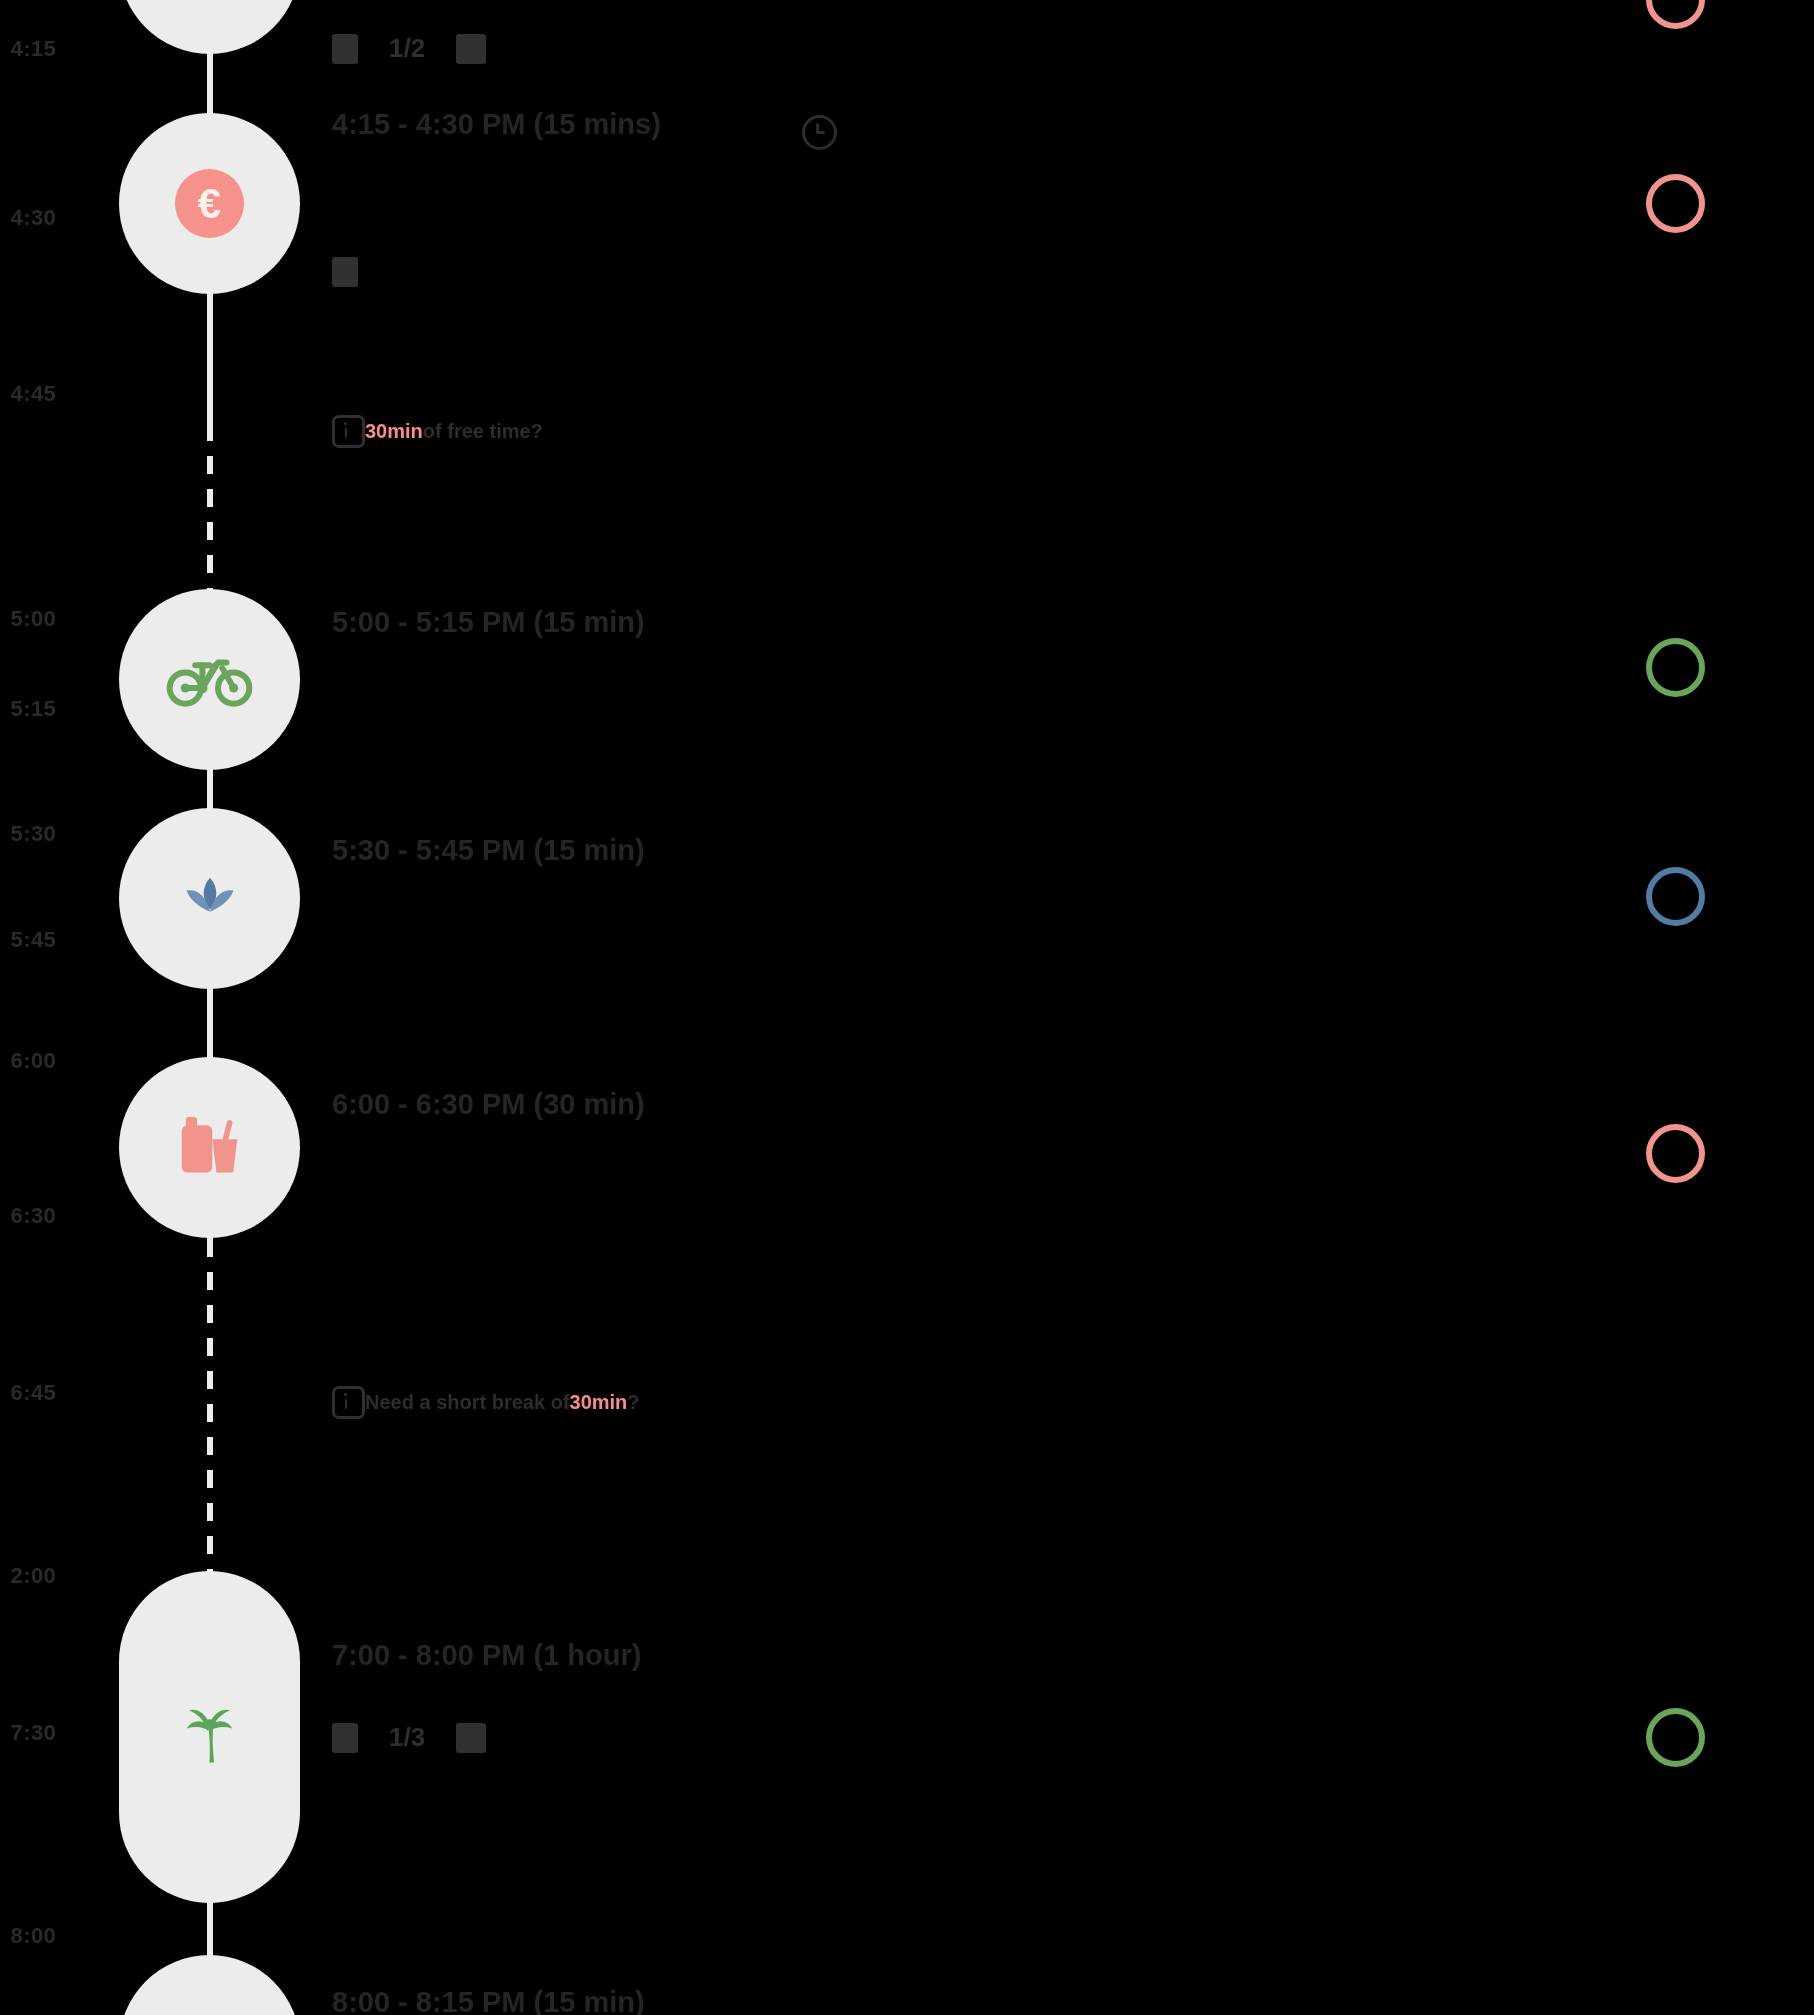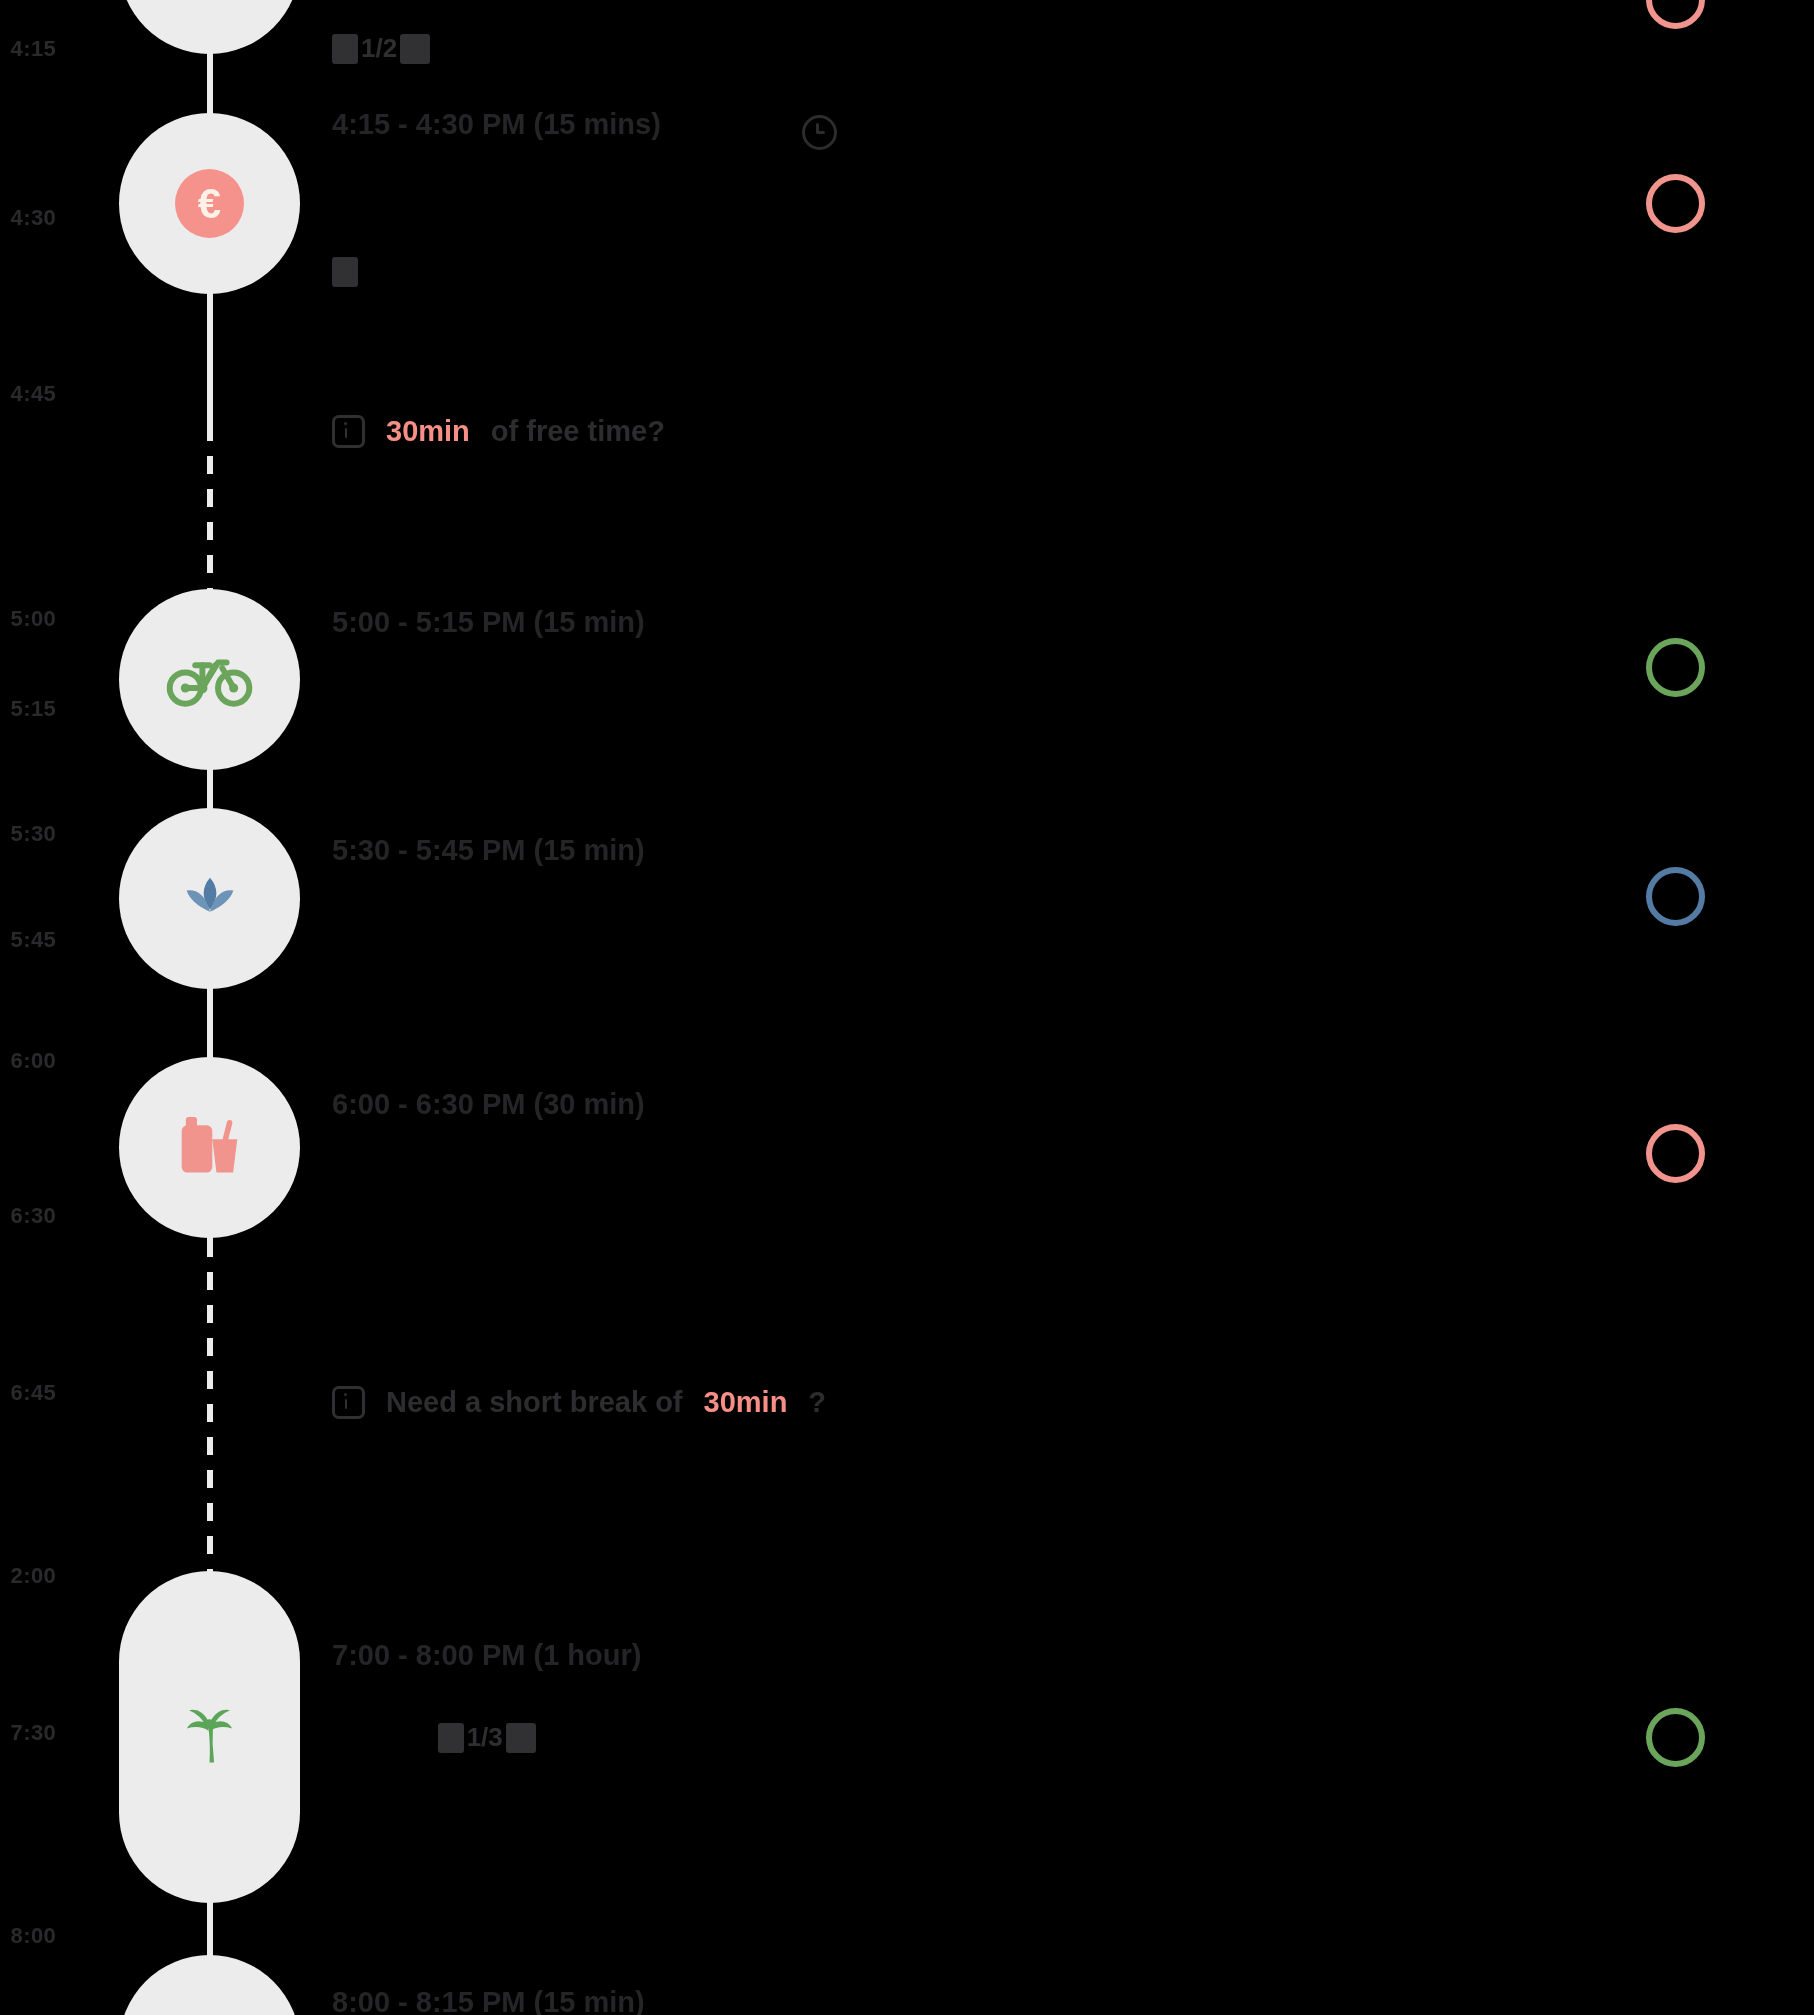--- a/index.html
+++ b/index.html
@@ -50,44 +50,44 @@
     display:flex;align-items:center;justify-content:center;
     color:#fdf1e8;font-size:42px;font-weight:600;line-height:1;
   }
 
   
   .event{position:absolute;left:332px;}
   .event-time{
     font-size:29px;font-weight:700;color:#252527;white-space:nowrap;
   }
   .event-meta{
-    margin-top:19.6px;display:flex;align-items:center;gap:3px;
-    font-size:26px;font-weight:700;color:#2b2b2d;justify-content:center;
+    margin-top:19.6px;display:flex;align-items:center;gap:31px;
+    font-size:26px;font-weight:700;color:#2b2b2d;
   }
   .chip-sq{
     width:26px;height:30px;background:#313133;border-radius:3px;display:inline-block;
   }
   .chip-sq.wide{width:30px;}
   .meta-text{color:#2f2f31;font-size:26px;font-weight:700;}
 
   .clock-glyph{
     width:29px;height:29px;border:3px solid #2c2c2e;border-radius:50%;
     position:relative;display:inline-block;vertical-align:middle;margin-left:12px;
   }
   .clock-glyph::before,.clock-glyph::after{
     content:"";position:absolute;background:#2c2c2e;border-radius:1.5px;
   }
   .clock-glyph::before{left:11.3px;top:5.3px;width:3px;height:9.8px;}
   .clock-glyph::after{left:11.3px;top:13px;width:8.3px;height:3px;}
 
   
   .suggestion{
     position:absolute;left:332px;
-    display:flex;align-items:center;gap:21px;
-    font-size:29px;font-weight:700;color:#2d2d2f;white-space:nowrap;
+    display:flex;align-items:center;
+    font-size:20px;font-weight:700;color:#2d2d2f;white-space:nowrap;
   }
   .info-glyph{
     width:27px;height:27px;border:3px solid #303032;border-radius:6.8px;
     position:relative;flex:0 0 auto;
   }
   .info-glyph::before{
     content:"";position:absolute;left:9px;top:3.8px;width:3px;height:3px;
     background:#303032;border-radius:50%;
   }
   .info-glyph::after{

